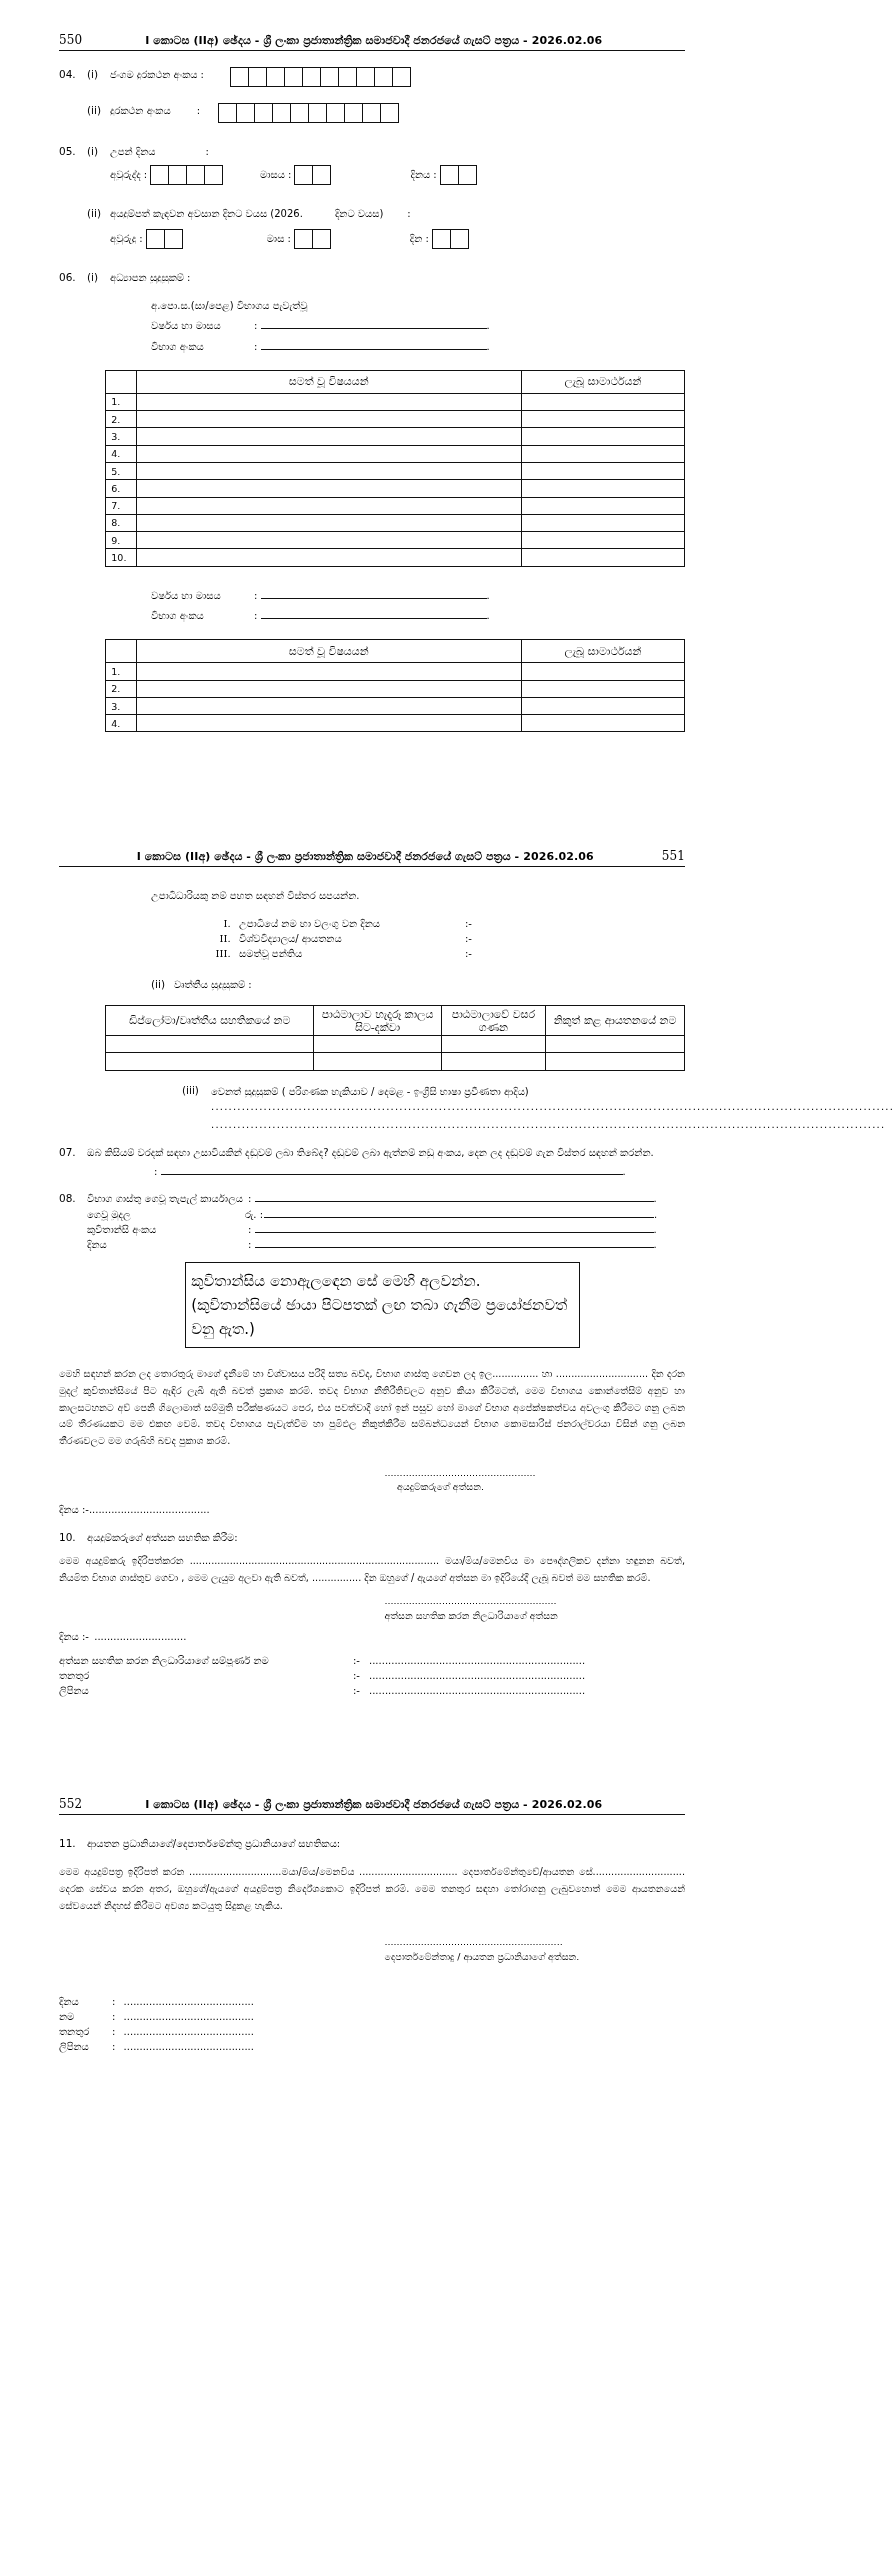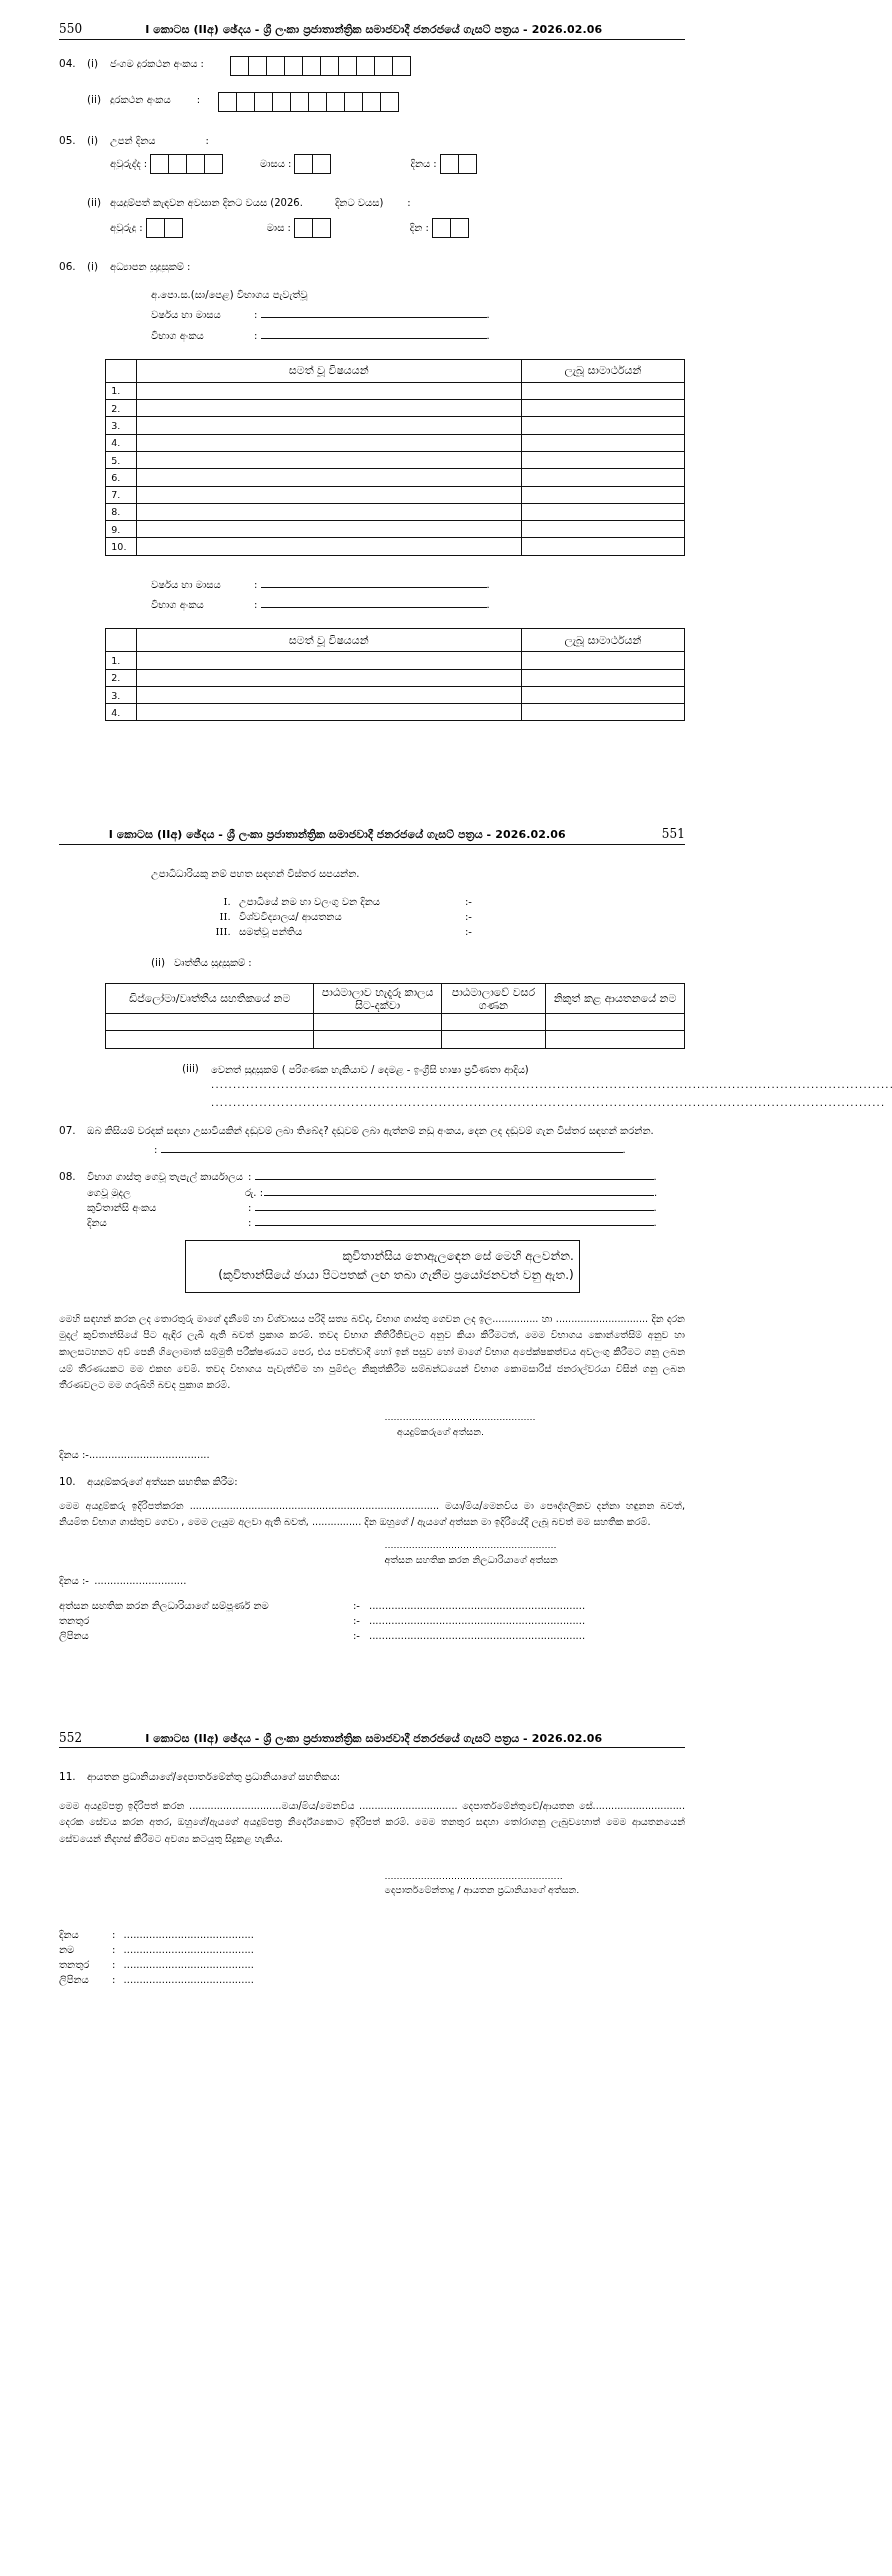--- a/index.html
+++ b/index.html
@@ -11,42 +11,42 @@
   }
   body {
     width: 892px;
     font-family: "DejaVu Sans", "Liberation Sans", sans-serif;
     color: #000000;
     -webkit-font-smoothing: antialiased;
   }
   .page {
     position: relative;
     width: 744px;
-    padding: 1px 0 0 0;
+    padding: 12px 0 0 0;
   }
 
   
   .pg-head {
     display: flex;
     align-items: baseline;
     padding: 0 59px 0 59px;
     font-size: 11px;
     font-weight: bold;
     font-family: "DejaVu Serif", "Liberation Serif", serif;
     letter-spacing: 0.1px;
   }
   .pg-head .folio {
     font-size: 12px;
     font-weight: normal;
     font-family: "DejaVu Serif", "Liberation Serif", serif;
   }
   .pg-head.left-folio .folio { margin-right: 63px; }
   .pg-head.right-folio { justify-content: flex-end; }
   .pg-head.right-folio .title { margin-right: 0; }
-  .pg-head.right-folio .folio { margin-left: 96px; }
+  .pg-head.right-folio .folio { margin-left: 68px; }
   .pg-head .title { white-space: nowrap; }
   .rule {
     margin: 2.6px 59px 0 59px;
     border-bottom: 1.6px solid #111;
   }
 
   
   .body { padding: 0 59px; font-size: 10px; line-height: 1.5; }
   .si { font-family: "DejaVu Sans", "Liberation Sans", sans-serif; }
   .row { display: flex; align-items: flex-start; }
@@ -86,22 +86,22 @@
   }
   table.grid th { text-align: center; height: 23px; }
   table.grid td.idx { width: 29px; text-align: center; font-size: 9.5px; padding-left: 5.3px; text-align: left; }
 
   .tbl-wrap { padding: 0 59px 0 105px; }
 
   
   .decl-box {
     border: 1.1px solid #111;
     padding: 6.3px 5.3px;
-    text-align: right;
-    font-size: 12px;
+    text-align: left;
+    font-size: 15px;
     line-height: 1.6;
   }
 
   
   .para {
     font-size: 9.7px;
     line-height: 1.72;
     text-align: justify;
   }
   .sp6  { height: 3.2px; }

